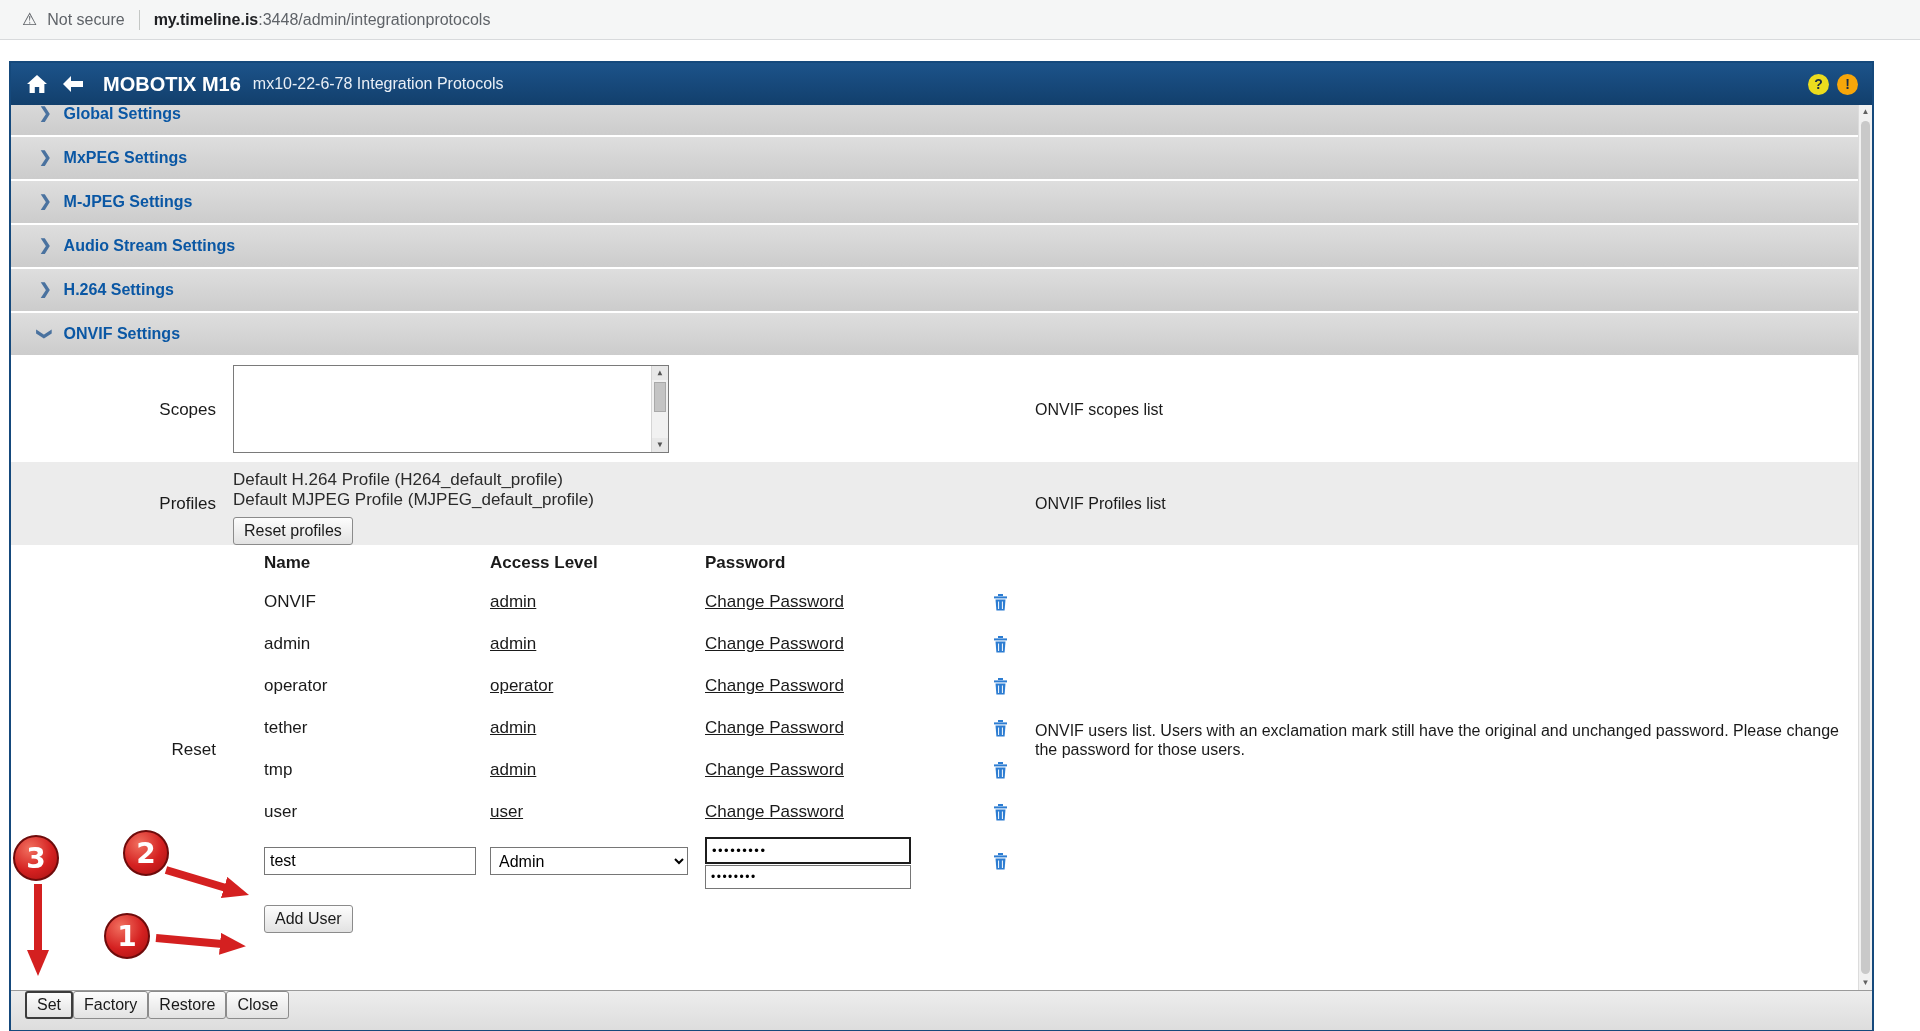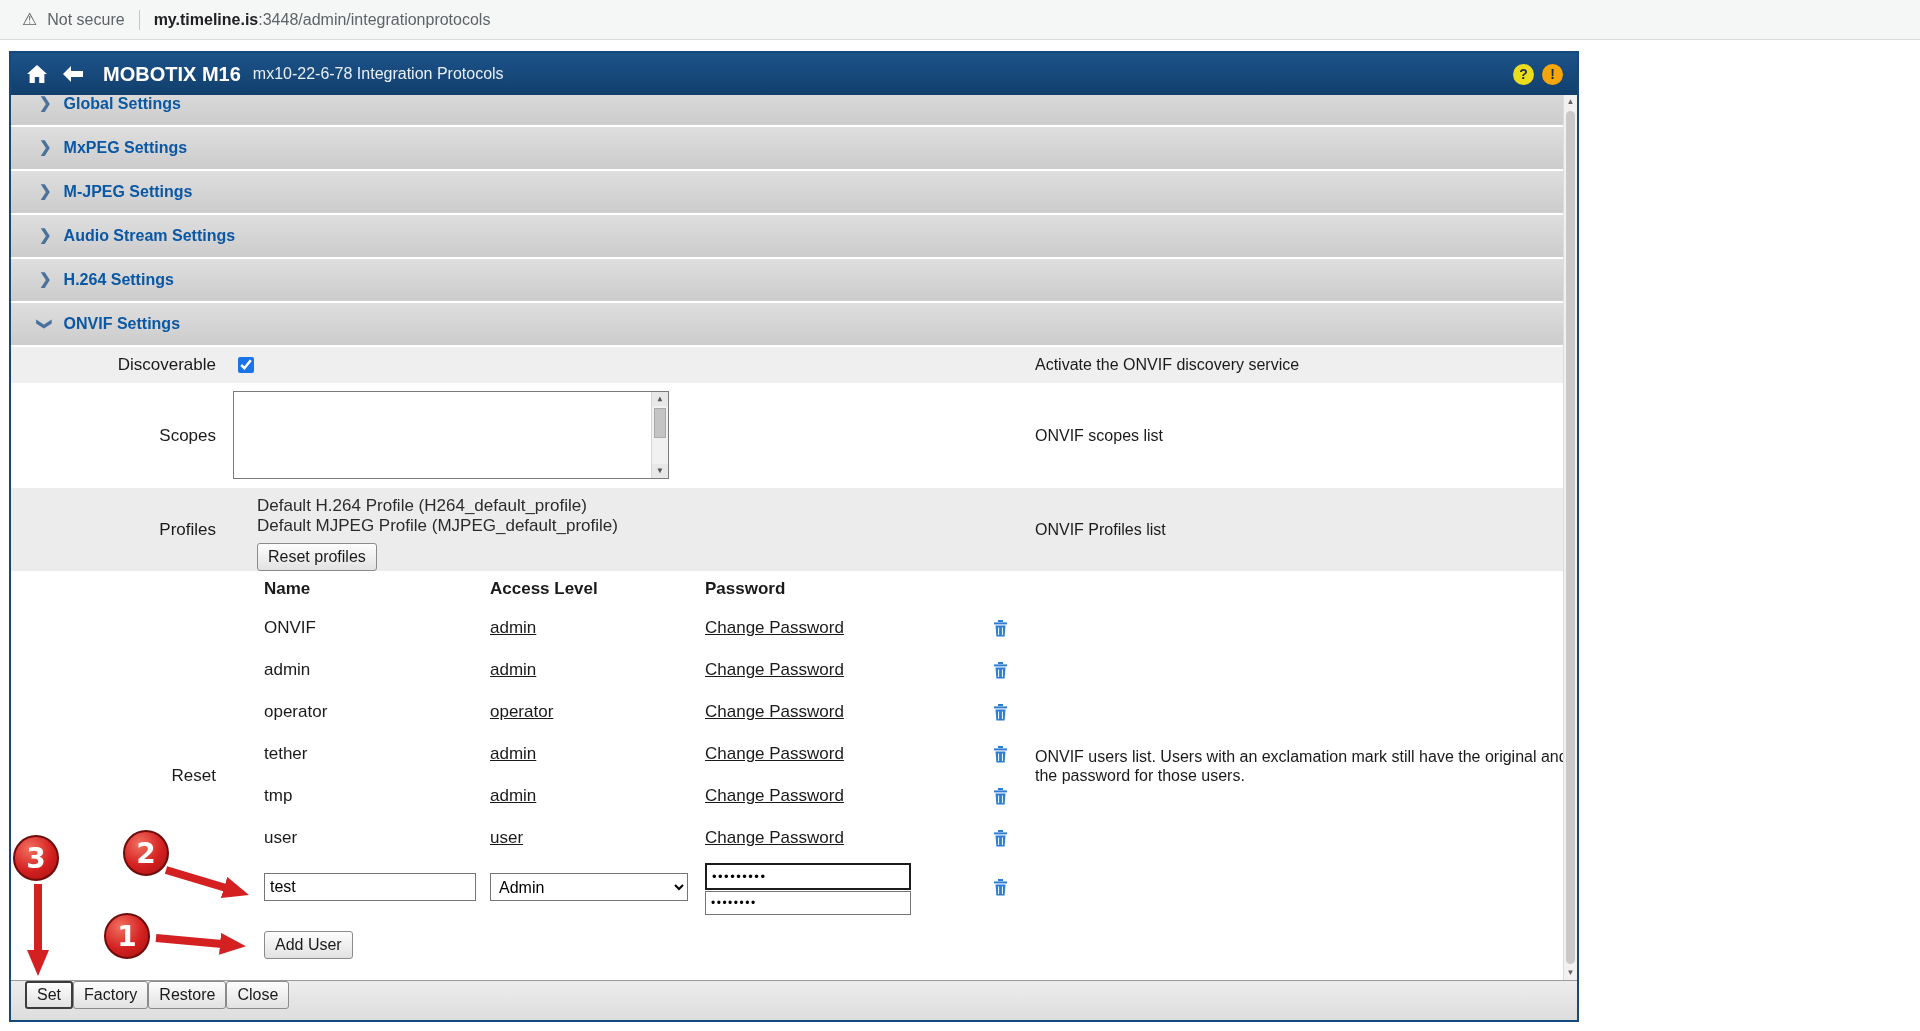--- a/index.html
+++ b/index.html
@@ -8,21 +8,21 @@
 
   
   .addressbar { height:40px; background:#f5f6f6; border-bottom:1px solid #d8dadc;
     display:flex; align-items:center; padding-left:22px; font-size:16px; color:#5f6368; }
   .warn-icon { font-size:17px; margin-right:10px; color:#5f6368; }
   .addr-sep { width:1px; height:20px; background:#c4c7c5; margin:0 14px; }
   .url-host { color:#202124; font-weight:bold; }
   .url-rest { color:#5f6368; }
 
   
-  .frame { position:absolute; left:9px; top:51px; width:1570px; height:971px;
+  .frame { position:absolute; left:9px; top:61px; width:1865px; height:971px;
     border:2px solid #15497c; background:#fff; }
 
   .titlebar { height:42px; background:linear-gradient(#1c538a,#123f6c);
     display:flex; align-items:center; padding:0 14px; gap:12px; color:#fff; }
   .tb-icon { width:24px; height:22px; display:flex; align-items:center; justify-content:center; cursor:pointer; }
   .tb-brand { font-weight:bold; font-size:20px; margin-left:6px; white-space:nowrap; }
   .tb-sub { font-size:16px; color:#e9eff6; white-space:nowrap; }
   .tb-right { margin-left:auto; display:flex; gap:8px; }
   .tb-badge { width:21px; height:21px; border-radius:50%; display:flex; align-items:center;
     justify-content:center; font-weight:bold; font-size:14px; color:#1a2b45; cursor:pointer; }
@@ -54,21 +54,21 @@
   .fake-textarea { position:absolute; left:222px; top:8px; width:436px; height:88px;
     background:#fff; border:1px solid #7a7a7a; font-family:"DejaVu Sans Mono", monospace;
     font-size:16px; line-height:20px; padding:2px 24px 2px 5px; white-space:pre; overflow:hidden; cursor:text; }
   .ta-scroll { position:absolute; right:0; top:0; bottom:0; width:17px; background:#f1f1f1; border-left:1px solid #d5d5d5; }
   .ta-arr { position:absolute; left:0; width:100%; height:14px; text-align:center; font-size:8px;
     line-height:14px; color:#555; background:#e8e8e8; cursor:pointer; }
   .ta-arr.up { top:0; } .ta-arr.down { bottom:0; }
   .ta-thumb { position:absolute; left:2px; right:2px; top:16px; height:30px; background:#c4c4c4; border:1px solid #a9a9a9; }
 
   .row-profiles { height:83px; }
-  .profiles-box { position:absolute; left:222px; top:8px; font-size:17px; line-height:20px; color:#2b2b2b;margin-left:24px; }
+  .profiles-box { position:absolute; left:222px; top:8px; font-size:17px; line-height:20px; color:#2b2b2b; }
   .btn { display:inline-block; background:linear-gradient(#fdfdfd,#e2e2e2); border:1px solid #8b8b8b;
     border-radius:3px; font-size:16px; padding:4px 10px; color:#1a1a1a;
     font-family:"Liberation Sans", sans-serif; cursor:pointer; }
   .profiles-box .btn { margin-top:7px; }
 
   .row-users { height:409px; background:#fff; }
   .users-table { position:absolute; left:253px; top:0; }
   .ut-row { display:grid; grid-template-columns:226px 215px 288px 40px; align-items:center; height:42px; font-size:17px; }
   .ut-row.head { height:36px; font-weight:bold; }
   .ulink { text-decoration:underline; cursor:pointer; color:#1a1a1a; }
@@ -163,25 +163,20 @@
       </div>
       <div class="section">
         <span class="chev">❯</span>
         <span class="section-label">H.264 Settings</span>
       </div>
       <div class="section">
         <span class="chev open">❯</span>
         <span class="section-label">ONVIF Settings</span>
       </div>
 
-      <div class="row gray row-disc">
-        <span class="flabel vcenter">Discoverable</span>
-        <input type="checkbox" checked="" style="">
-        <span class="fdesc vcenter">Activate the ONVIF discovery service</span>
-      </div>
 
       <div class="row row-scopes">
         <span class="flabel vcenter">Scopes</span>
         <div class="fake-textarea">
           <span class="ta-scroll">
             <span class="ta-arr up">▲</span>
             <span class="ta-thumb"></span>
             <span class="ta-arr down">▼</span>
           </span>
         </div>

